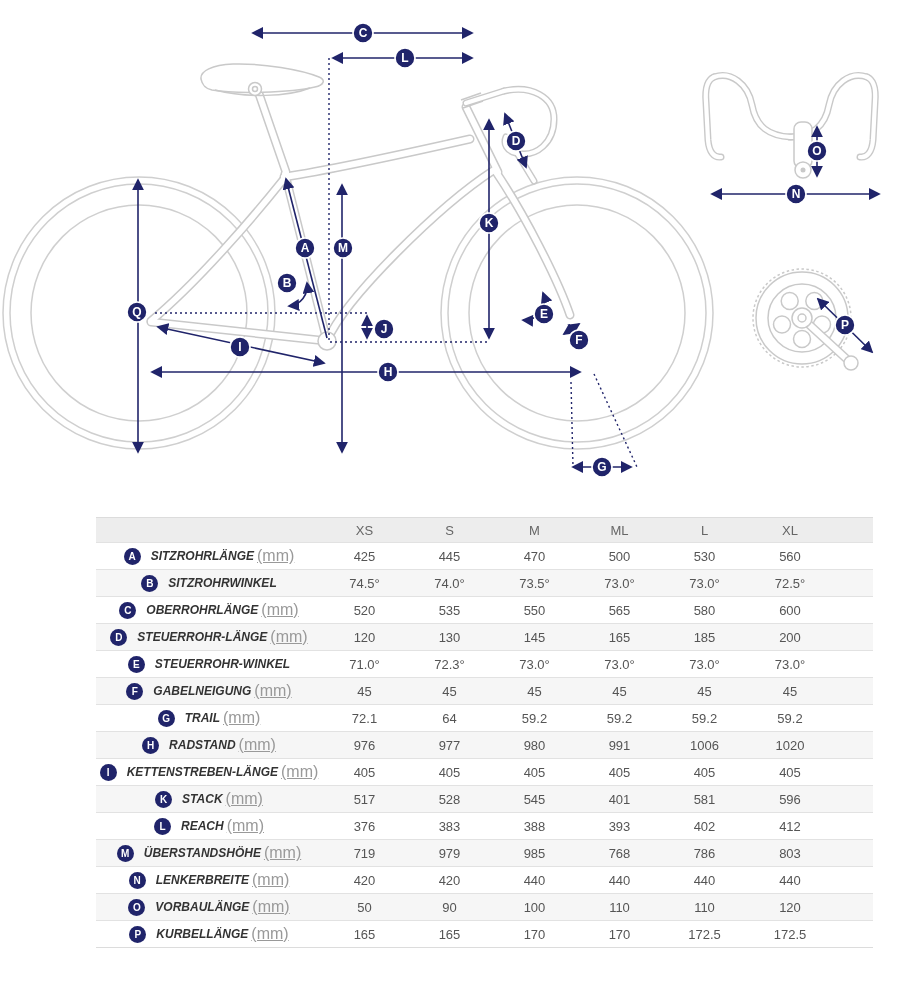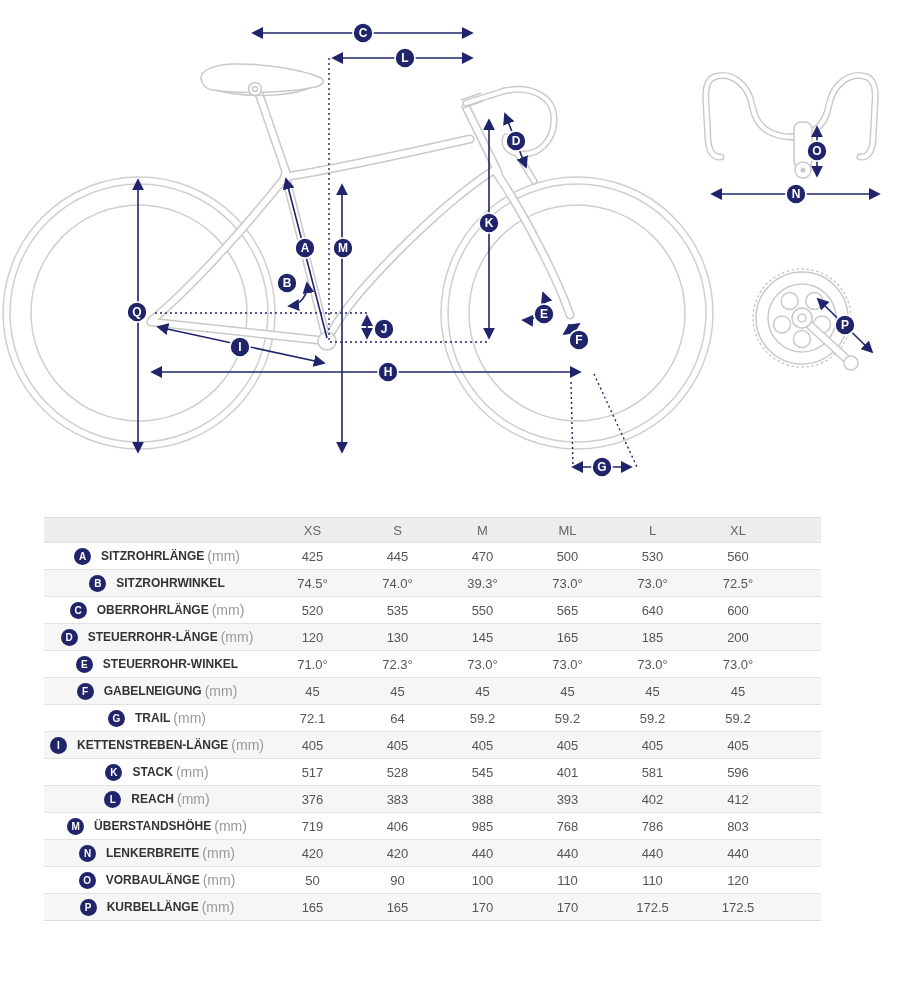--- a/index.html
+++ b/index.html
@@ -14,32 +14,32 @@
   .tube-o2{stroke:#c9c9c9;stroke-width:7;fill:none;stroke-linecap:round;}
   .tube-i2{stroke:#ffffff;stroke-width:4.2;fill:none;stroke-linecap:round;}
   .part{stroke:#c9c9c9;stroke-width:1.5;fill:#ffffff;}
   .partline{stroke:#c9c9c9;stroke-width:1.5;fill:none;}
   .dim{stroke:#20246a;stroke-width:1.6;fill:none;}
   .dot{stroke:#20246a;stroke-width:1.4;fill:none;stroke-dasharray:2 3;}
   .badge circle{fill:#20246a;stroke:#ffffff;stroke-width:1.6;}
   .badge text{fill:#ffffff;font-family:"Liberation Sans",sans-serif;font-size:12px;font-weight:bold;text-anchor:middle;}
 
   
-  .table-zone{padding:12px 0 0 44px;}
+  .table-zone{padding:12px 0 0 96px;}
   table.geo{border-collapse:collapse;width:777px;border-top:1px solid #dcdcdc;border-bottom:1px solid #dcdcdc;}
   table.geo thead th{background:#ededed;color:#666;font-weight:normal;font-size:13px;padding:5px 0 4px 0;text-align:center;}
   table.geo thead th.label-col{text-align:left;}
   table.geo tbody tr{border-top:1px solid #e2e2e2;}
   table.geo tbody tr:nth-child(even){background:#f6f6f6;}
   table.geo td{font-size:13px;color:#555;text-align:center;height:26px;padding:0;}
   td.label-cell{text-align:left;padding-left:10px;white-space:nowrap;}
   .row-badge{display:inline-block;width:17px;height:17px;border-radius:50%;background:#20246a;color:#fff;
              font-size:10px;font-weight:bold;line-height:17px;text-align:center;margin-right:10px;vertical-align:middle;}
-  .row-label{font-weight:bold;color:#333;font-size:12px;vertical-align:middle;}
-  .unit{color:#999;font-size:14px;margin-left:3px;vertical-align:middle;}
+  .row-label{font-weight:bold;color:#333;font-size:12px;vertical-align:middle;font-style:italic;}
+  .unit{color:#999;font-size:16px;margin-left:3px;vertical-align:middle;text-decoration:underline;}
   td.spacer,th.spacer{width:40px;}
 </style>
 </head>
 <body>
 
 <div class="diagram-wrap">
 <svg viewBox="0 0 911 505" width="911" height="505">
   <defs>
     <marker id="mA" viewBox="0 0 10 10" refX="8.5" refY="5" markerWidth="7.5" markerHeight="7.5" orient="auto-start-reverse">
       <path d="M0,0 L10,5 L0,10 z" fill="#20246a"></path>
@@ -253,33 +253,33 @@
           <td>470</td>
           <td>500</td>
           <td>530</td>
           <td>560</td>
           <td class="spacer"></td>
         </tr>
         <tr>
           <td class="label-cell"><span class="row-badge">B</span><span class="row-label">SITZROHRWINKEL</span></td>
           <td>74.5°</td>
           <td>74.0°</td>
-          <td>39.3°</td>
+          <td>73.5°</td>
           <td>73.0°</td>
           <td>73.0°</td>
           <td>72.5°</td>
           <td class="spacer"></td>
         </tr>
         <tr>
           <td class="label-cell"><span class="row-badge">C</span><span class="row-label">OBERROHRLÄNGE</span><span class="unit">(mm)</span></td>
           <td>520</td>
           <td>535</td>
           <td>550</td>
           <td>565</td>
-          <td>640</td>
+          <td>580</td>
           <td>600</td>
           <td class="spacer"></td>
         </tr>
         <tr>
           <td class="label-cell"><span class="row-badge">D</span><span class="row-label">STEUERROHR-LÄNGE</span><span class="unit">(mm)</span></td>
           <td>120</td>
           <td>130</td>
           <td>145</td>
           <td>165</td>
           <td>185</td>
@@ -310,20 +310,30 @@
           <td class="label-cell"><span class="row-badge">G</span><span class="row-label">TRAIL</span><span class="unit">(mm)</span></td>
           <td>72.1</td>
           <td>64</td>
           <td>59.2</td>
           <td>59.2</td>
           <td>59.2</td>
           <td>59.2</td>
           <td class="spacer"></td>
         </tr>
         <tr>
+          <td class="label-cell"><span class="row-badge">H</span><span class="row-label">RADSTAND</span><span class="unit">(mm)</span></td>
+          <td>976</td>
+          <td>977</td>
+          <td>980</td>
+          <td>991</td>
+          <td>1006</td>
+          <td>1020</td>
+          <td class="spacer"></td>
+        </tr>
+        <tr>
           <td class="label-cell"><span class="row-badge">I</span><span class="row-label">KETTENSTREBEN-LÄNGE</span><span class="unit">(mm)</span></td>
           <td>405</td>
           <td>405</td>
           <td>405</td>
           <td>405</td>
           <td>405</td>
           <td>405</td>
           <td class="spacer"></td>
         </tr>
         <tr>
@@ -342,21 +352,21 @@
           <td>383</td>
           <td>388</td>
           <td>393</td>
           <td>402</td>
           <td>412</td>
           <td class="spacer"></td>
         </tr>
         <tr>
           <td class="label-cell"><span class="row-badge">M</span><span class="row-label">ÜBERSTANDSHÖHE</span><span class="unit">(mm)</span></td>
           <td>719</td>
-          <td>406</td>
+          <td>979</td>
           <td>985</td>
           <td>768</td>
           <td>786</td>
           <td>803</td>
           <td class="spacer"></td>
         </tr>
         <tr>
           <td class="label-cell"><span class="row-badge">N</span><span class="row-label">LENKERBREITE</span><span class="unit">(mm)</span></td>
           <td>420</td>
           <td>420</td>

